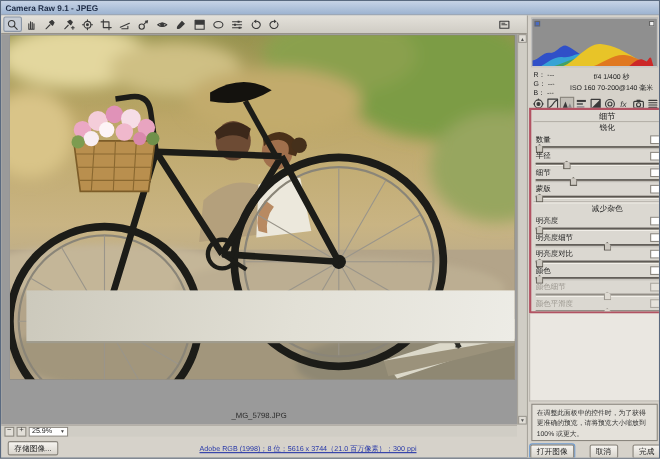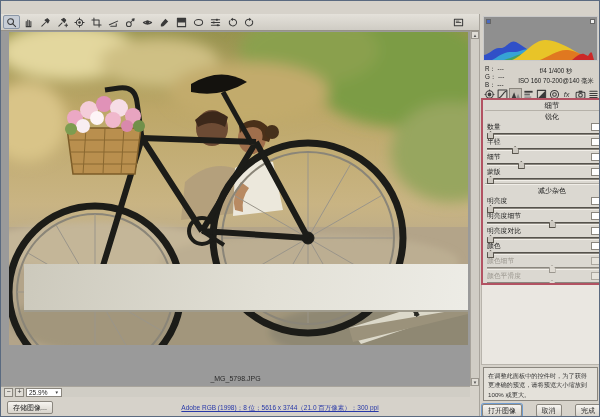--- a/index.html
+++ b/index.html
@@ -71,20 +71,23 @@
   .actions{position:absolute;left:2px;top:390px;width:119px;display:flex;justify-content:space-between;}
   .btn.primary{box-shadow:0 0 0 1px #6f9cd0;}
   .bar-overlay{position:absolute;left:15px;top:232px;width:444px;height:48px;
        background:linear-gradient(100deg,#ccc9bc,#e2e0d6 55%,#edece6);border-bottom:2px solid #a09c8e;}
 </style>
 </head>
 <body>
 
 <div class="win">
 
+  <div class="titlebar">
+    <span>Camera Raw 9.1 - JPEG</span>
+  </div>
 
   <div class="toolbar">
     <div class="tools">
         <div class="tool selected">
           <svg width="11" height="11" viewBox="0 0 12 12" fill="none" stroke="#3a3a3a" stroke-width="1.1" stroke-linecap="round" stroke-linejoin="round">
             <circle cx="5" cy="5" r="3.2"></circle>
             <path d="M7.4 7.4 L10.5 10.5"></path>
           </svg>
         </div>
         <div class="tool">

